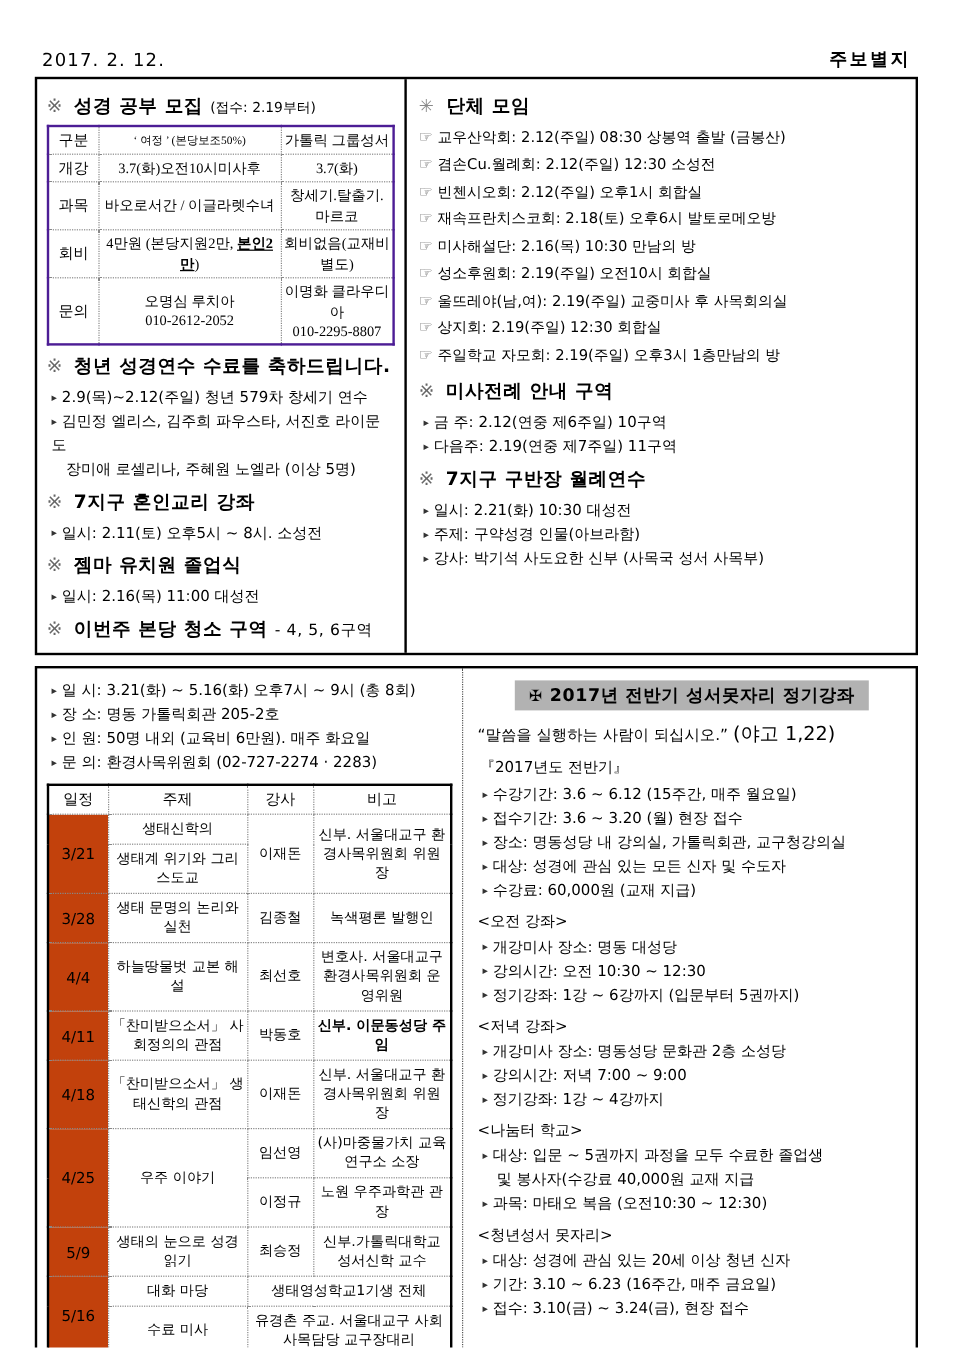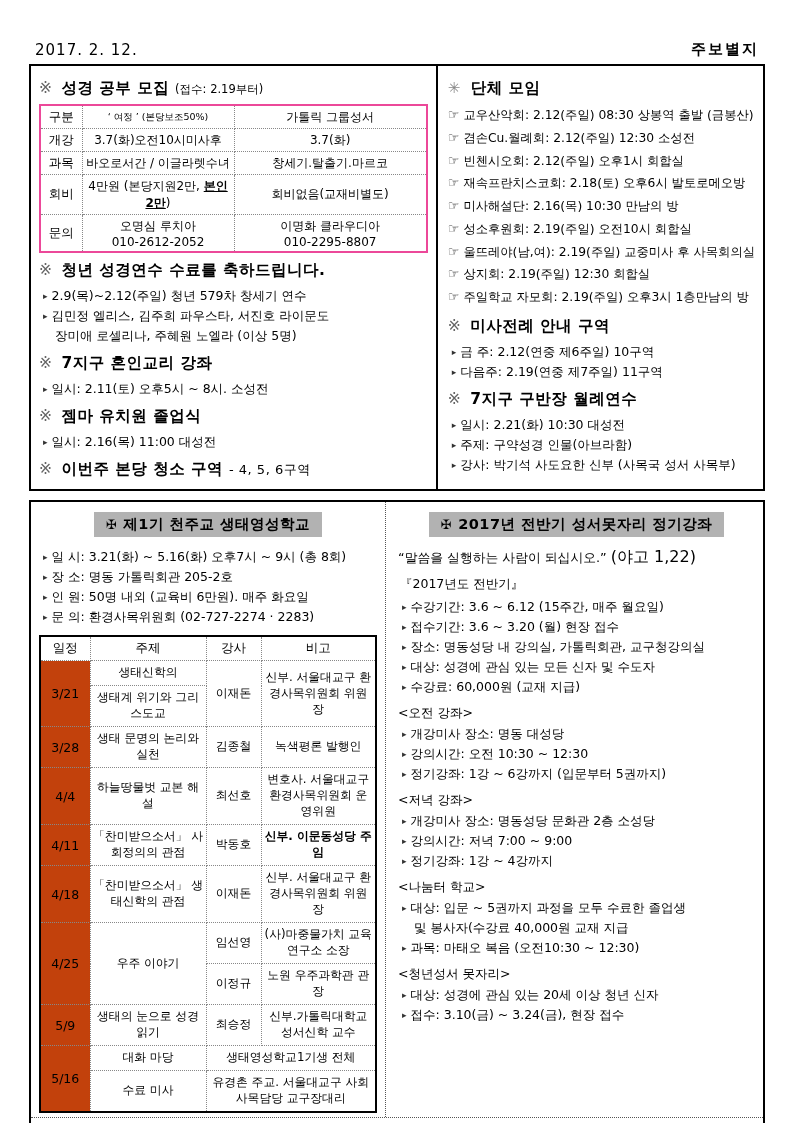--- a/index.html
+++ b/index.html
@@ -13,34 +13,34 @@
   .sheet { padding:40px 29px 0 29px; }
 
   
   .page-header { display:flex; justify-content:space-between; align-items:flex-end; padding:0 6px 5px 6px; }
   .page-date { font-size:15px; letter-spacing:1px; }
   .page-label { font-size:15px; font-weight:bold; letter-spacing:2px; }
 
   
   .box { border:2px solid #000; background:#fff; }
   .cols { display:flex; align-items:stretch; }
-  .top-left  { width:407px; border-right:2px solid #000; padding:5px 8px 4px 8px; }
+  .top-left  { width:308px; border-right:2px solid #000; padding:5px 8px 4px 8px; }
   .top-right { flex:1; padding:5px 8px 4px 10px; }
 
   h2.sec { font-size:15.5px; font-weight:bold; margin:7px 0 5px 0; letter-spacing:0.5px; }
   h2.sec .marker { color:#666; font-weight:normal; margin-right:3px; }
   h2.sec .suffix { font-size:11.5px; font-weight:normal; letter-spacing:0; }
   h2.sec .suffix2 { font-size:13px; font-weight:normal;text-align:center; }
 
   .bline { padding-left:4px; line-height:1.6; }
   .bline .bullet { font-size:9px; color:#333; margin-right:4px; vertical-align:1px; }
   .bline.cont { padding-left:16px; }
 
   
-  table.info { border-collapse:collapse; width:100%; border:2px solid #ec4899; text-align:center; margin:2px 0 4px 0; }
+  table.info { border-collapse:collapse; width:100%; border:2px solid #4c1d95; text-align:center; margin:2px 0 4px 0;font-family:Liberation Serif, serif; }
   table.info td { border:1px dotted #888; padding:2.5px 2px; font-size:12px; }
   table.info td.lab { font-size:12.5px; }
   table.info .small { font-size:9.5px; }
   .u-bold { font-weight:bold; text-decoration:underline; }
 
   
   .gm-item { line-height:1.75; white-space:nowrap; font-size:12.3px; }
   .gm-item .hand { color:#444; margin-right:4px; font-size:13px; }
   .star { color:#888; font-size:15px; margin-right:4px; font-weight:normal; }
 
@@ -186,23 +186,20 @@
         <div class="bline"><span class="bullet">▸</span><span>주제: 구약성경 인물(아브라함)</span></div>
         <div class="bline"><span class="bullet">▸</span><span>강사: 박기석 사도요한 신부 (사목국 성서 사목부)</span></div>
       </div>
     </div>
   </div>
 
   <div class="box bottom-box">
     <div class="bottom-cols">
 
       <div class="bot-left">
-        <span class="banner">
-          <span class="cross">✠</span><span>제1기 천주교 생태영성학교</span>
-        </span>
         <div class="bline"><span class="bullet">▸</span><span>일 시: 3.21(화) ~ 5.16(화) 오후7시 ~ 9시 (총 8회)</span></div>
         <div class="bline"><span class="bullet">▸</span><span>장 소: 명동 가톨릭회관 205-2호</span></div>
         <div class="bline"><span class="bullet">▸</span><span>인 원: 50명 내외 (교육비 6만원). 매주 화요일</span></div>
         <div class="bline"><span class="bullet">▸</span><span>문 의: 환경사목위원회 (02-727-2274 · 2283)</span></div>
 
         <table class="sched">
           <colgroup>
               <col style="width:50px">
               <col style="width:116px">
               <col style="width:55px">
@@ -302,20 +299,21 @@
         <div class="bline"><span class="bullet">▸</span><span>강의시간: 저녁 7:00 ~ 9:00</span></div>
         <div class="bline"><span class="bullet">▸</span><span>정기강좌: 1강 ~ 4강까지</span></div>
 
         <div class="grphead">&lt;나눔터 학교&gt;</div>
         <div class="bline"><span class="bullet">▸</span><span>대상: 입문 ~ 5권까지 과정을 모두 수료한 졸업생</span></div>
         <div class="bline cont"><span>및 봉사자(수강료 40,000원 교재 지급</span></div>
         <div class="bline"><span class="bullet">▸</span><span>과목: 마태오 복음 (오전10:30 ~ 12:30)</span></div>
 
         <div class="grphead">&lt;청년성서 못자리&gt;</div>
         <div class="bline"><span class="bullet">▸</span><span>대상: 성경에 관심 있는 20세 이상 청년 신자</span></div>
+        <div class="bline"><span class="bullet">▸</span><span>기간: 3.10 ~ 6.23 (16주간, 매주 금요일)</span></div>
         <div class="bline"><span class="bullet">▸</span><span>접수: 3.10(금) ~ 3.24(금), 현장 접수</span></div>
       </div>
     </div>
 
     <div class="box-footer">
       
       
       
       
     </div>

